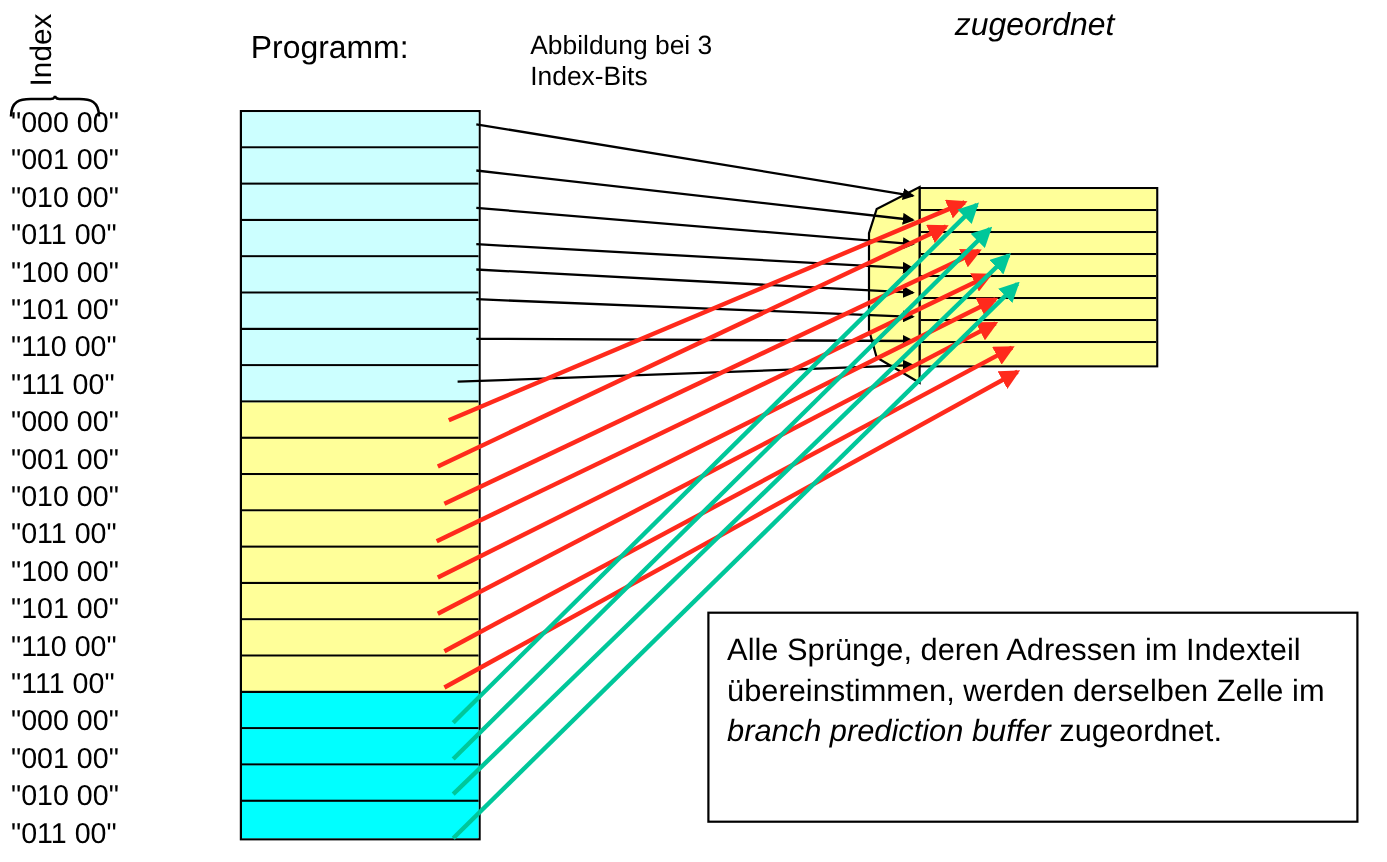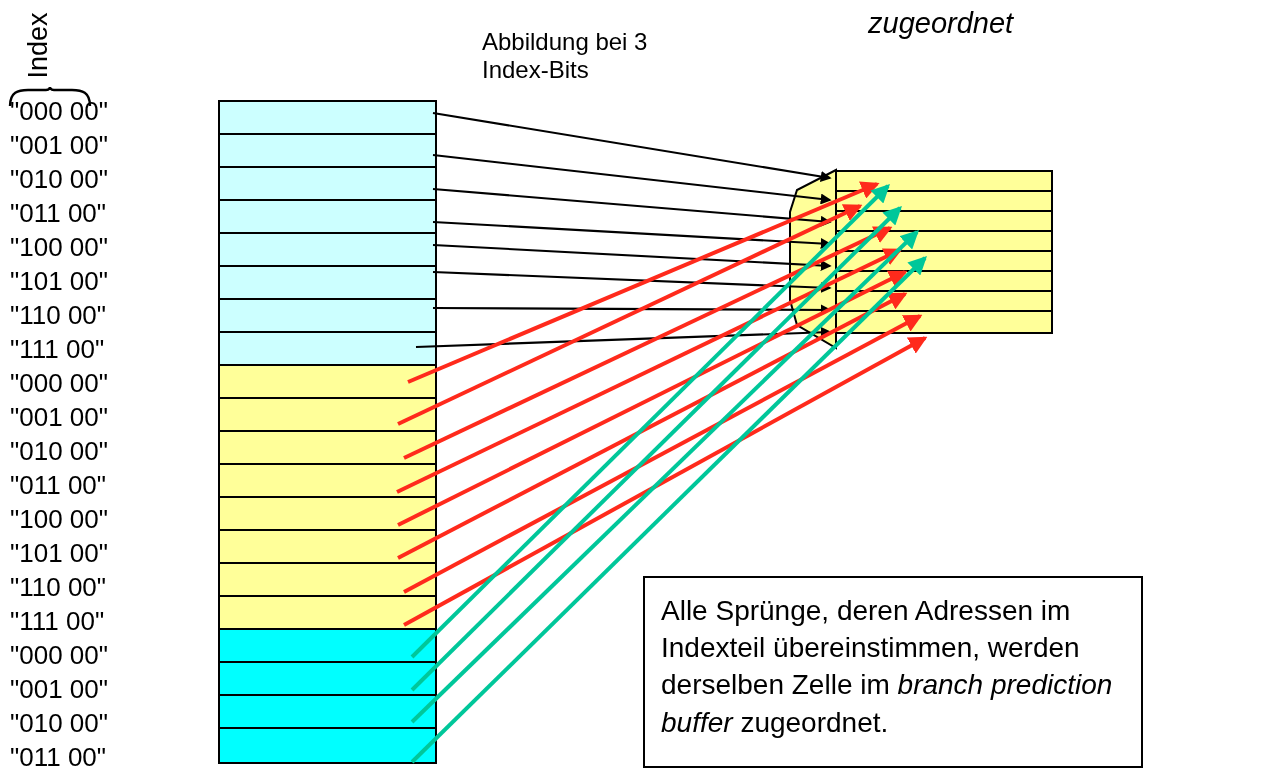--- a/index.html
+++ b/index.html
@@ -34,23 +34,23 @@
   #bpb-title{position:absolute;left:868px;top:6px;width:240px;
              font-size:29px;line-height:1.24;font-style:italic;}
 
   
   #bpb{position:absolute;left:835px;top:170px;width:214px;
        border:2px solid #000;box-sizing:content-box;}
   .brow{height:20px;border-bottom:2px solid #000;box-sizing:border-box;}
   .brow:last-child{border-bottom:none;}
 
   
-  #caption{position:absolute;left:643px;top:556px;width:500px;height:192px;
+  #caption{position:absolute;left:643px;top:556px;width:592px;height:192px;
            border:2px solid #000;box-sizing:border-box;
-           font-size:28px;line-height:1.33;padding:14px 16px 0 16px;margin-top:20px;}
+           font-size:28px;line-height:1.33;padding:14px 16px 0 16px;}
   #caption i{font-style:italic;}
 </style>
 </head>
 <body>
 
 <div id="stage">
 
   <div id="index-title">
     <span>Index</span>
   </div>
@@ -75,20 +75,21 @@
     <div class="addr">"100 00"</div>
     <div class="addr">"101 00"</div>
     <div class="addr">"110 00"</div>
     <div class="addr">"111 00"</div>
     <div class="addr">"000 00"</div>
     <div class="addr">"001 00"</div>
     <div class="addr">"010 00"</div>
     <div class="addr">"011 00"</div>
   </div>
 
+  <div id="prog-title">Programm:</div>
   <div id="map-title">
     <div>Abbildung bei 3</div>
     <div>Index-Bits</div>
   </div>
   <div id="bpb-title">
     <div>zugeordnet</div>
   </div>
 
   <div id="prog-col">
       <div class="prow" style="background: rgb(204, 255, 255);"></div>

